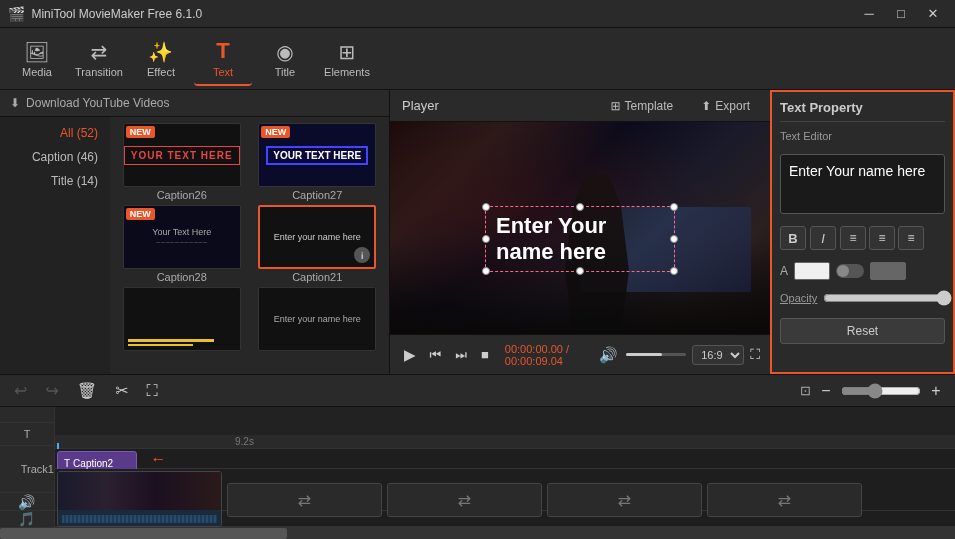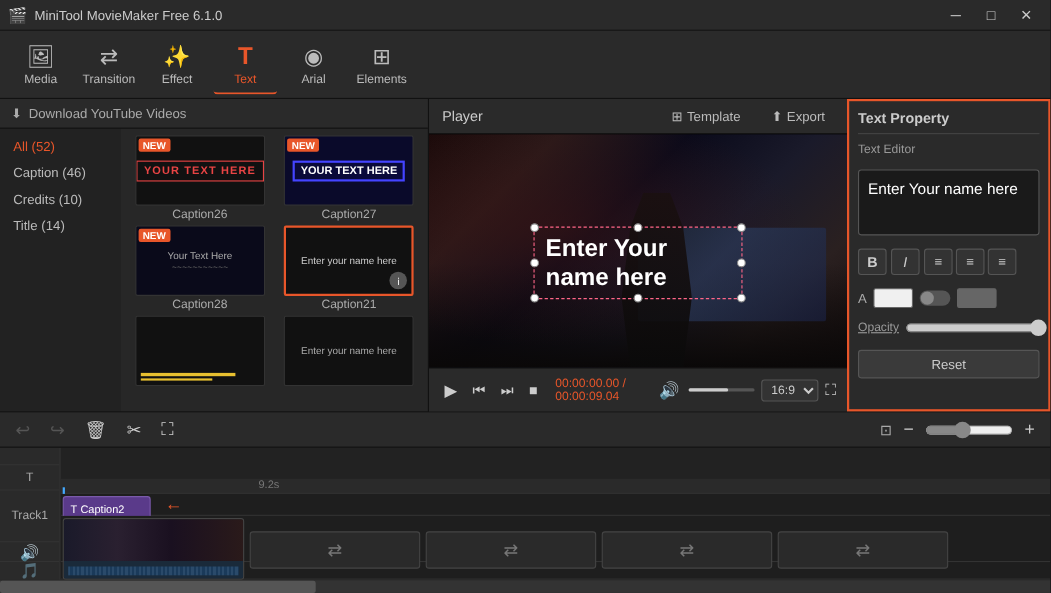--- a/index.html
+++ b/index.html
@@ -17,21 +17,21 @@
     .tool-btn { display: flex; flex-direction: column; align-items: center; justify-content: center; width: 58px; height: 54px; cursor: pointer; border-radius: 4px; gap: 2px; color: #bbb; font-size: 11px; }
     .tool-btn.active { color: #e8562a; }
     .tool-icon { font-size: 20px; }
 
     
     #main { display: flex; height: calc(539px - 28px - 62px - 165px); }
 
     
     #left-panel { width: 390px; display: flex; flex-direction: column; border-right: 1px solid #111; }
     #panel-header { padding: 6px 10px; background: #2a2a2a; border-bottom: 1px solid #111; display: flex; align-items: center; gap: 6px; font-size: 12px; color: #aaa; cursor: pointer; }
-    #category-list { width: 110px; background: #222; padding: 4px 0; font-size: 12px; }
+    #category-list { width: 110px; background: #222; padding: 4px 0; font-size: 12px; text-align: right; }
     .cat-item { padding: 5px 12px; cursor: pointer; color: #bbb; }
     .cat-item.active { color: #e8562a; }
 
     #content-area { display: flex; flex: 1; overflow: hidden; }
     #thumbnails { flex: 1; display: grid; grid-template-columns: repeat(2, 1fr); gap: 4px; padding: 6px; overflow-y: auto; background: #272727; align-content: start; }
     .thumb-item { display: flex; flex-direction: column; align-items: center; cursor: pointer; }
     .thumb-img { width: 118px; height: 64px; background: #1a1a1a; border: 1px solid #333; border-radius: 2px; display: flex; align-items: center; justify-content: center; position: relative; overflow: hidden; }
     .thumb-img.selected { border: 2px solid #e8562a; }
     .thumb-label { font-size: 11px; color: #aaa; margin-top: 2px; }
     .new-badge { position: absolute; top: 2px; left: 2px; background: #e8562a; color: white; font-size: 9px; padding: 1px 4px; border-radius: 2px; font-weight: bold; }
@@ -130,40 +130,39 @@
   <div class="tool-btn">
     <span class="tool-icon">✨</span>
     <span>Effect</span>
   </div>
   <div class="tool-btn active" style="border-bottom: 2px solid #e8562a;">
     <span class="tool-icon" style="color:#e8562a; font-weight:bold; font-size:22px;">T</span>
     <span style="color:#e8562a;">Text</span>
   </div>
   <div class="tool-btn">
     <span class="tool-icon">◉</span>
-    <span>Arial</span>
+    <span>Title</span>
   </div>
   <div class="tool-btn">
     <span class="tool-icon">⊞</span>
     <span>Elements</span>
   </div>
 </div>
 
 <div id="main">
 
   <div id="left-panel">
     <div id="panel-header">
       <span>⬇</span>
       <span>Download YouTube Videos</span>
     </div>
     <div id="content-area">
       <div id="category-list">
         <div class="cat-item active">All (52)</div>
         <div class="cat-item">Caption (46)</div>
-        <div class="cat-item">Credits (10)</div>
         <div class="cat-item">Title (14)</div>
       </div>
       <div id="thumbnails">
 
         <div class="thumb-item">
           <div class="thumb-img" style="background:#111;">
             <span class="new-badge">NEW</span>
             <div style="border:1px solid #e84444; padding:3px 6px; color:#e84444; font-size:10px; font-weight:bold; letter-spacing:1px;">YOUR TEXT HERE</div>
           </div>
           <span class="thumb-label">Caption26</span>
@@ -320,21 +319,21 @@
       <input type="range" class="zoom-slider" value="40" min="0" max="100" style="">
       <span class="zoom-btn">+</span>
     </div>
   </div>
 
   <div style="display:flex; flex:1; overflow:hidden;">
 
     <div style="width:55px; flex-shrink:0; background:#2a2a2a; border-right:1px solid #333; display:flex; flex-direction:column;">
       <div style="height:20px; border-bottom:1px solid #333;"></div>
       <div style="height:28px; display:flex; align-items:center; justify-content:center; border-bottom:1px solid #333; font-size:11px; color:#aaa;">T</div>
-      <div style="height:60px; display:flex; align-items:center; justify-content:center; border-bottom:1px solid #333; font-size:11px; color:#aaa;">
+      <div style="height:60px; display:flex; align-items:center; justify-content:flex-end; border-bottom:1px solid #333; font-size:11px; color:#aaa;">
         <span>Track1</span>
       </div>
       <div style="height:22px; display:flex; align-items:center; justify-content:center; border-bottom:1px solid #333; font-size:14px; color:#aaa;">🔊</div>
       <div style="flex:1; display:flex; align-items:center; justify-content:center; font-size:14px; color:#aaa;">🎵</div>
     </div>
 
     <div style="flex:1; overflow-x:auto; display:flex; flex-direction:column;margin-top:28px;">
 
       <div style="height:20px; background:#2a2a2a; border-bottom:1px solid #333; position:relative; display:flex; align-items:center; min-width:800px;">
         <div style="position:absolute; left:2px; top:8px; width:2px; height:12px; background:#4af;"></div>

